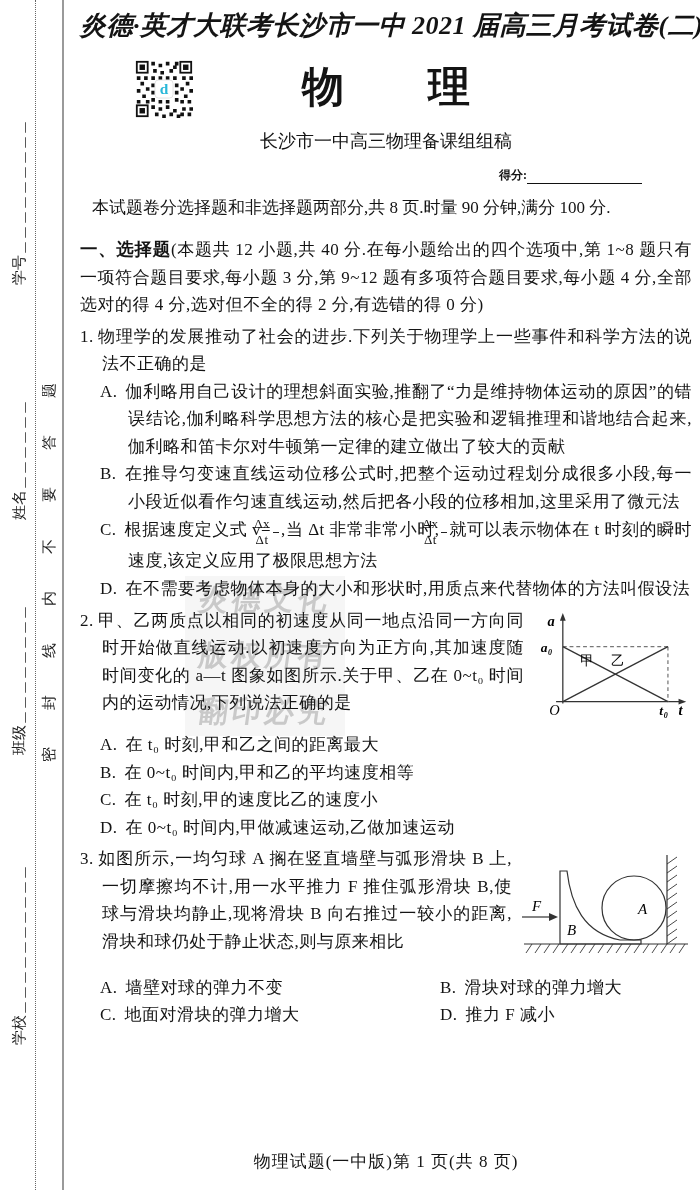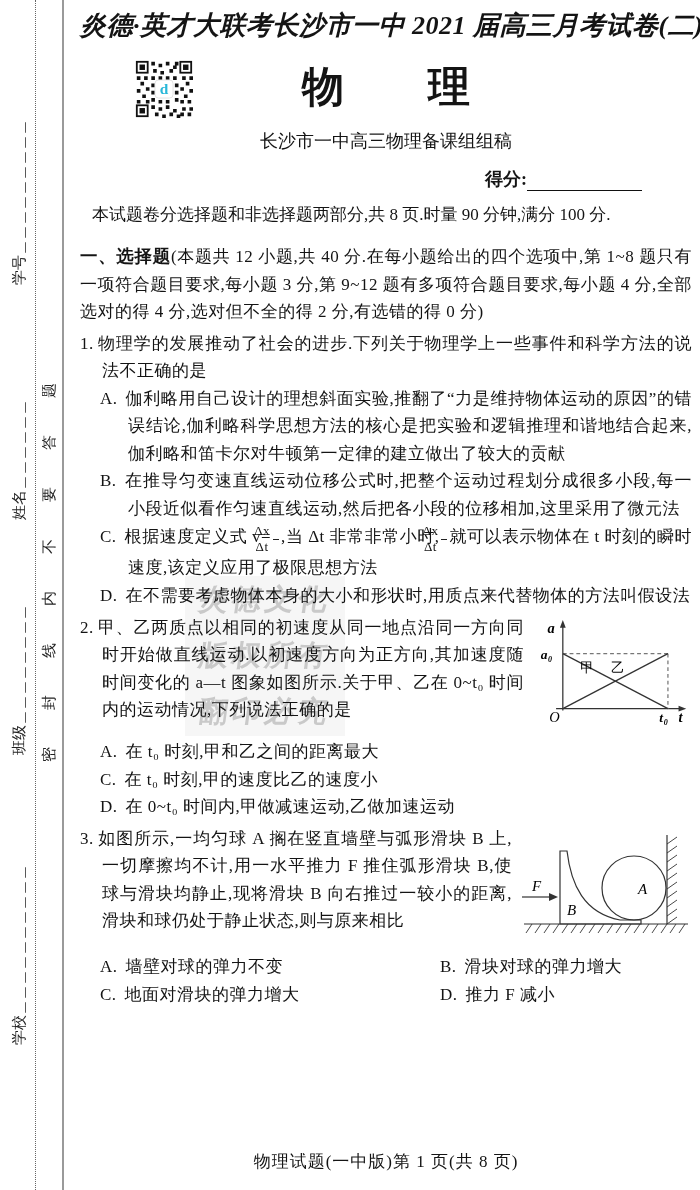--- a/index.html
+++ b/index.html
@@ -25,21 +25,21 @@
     font-family:"Liberation Sans","DejaVu Sans",sans-serif;}
   
   .content{position:absolute;left:80px;top:0;width:612px;z-index:1;}
   .header-title{font-size:26px;font-weight:900;font-style:italic;text-align:center;
     margin-top:8px;white-space:nowrap;letter-spacing:0.5px;}
   .masthead{position:relative;}
   .qr{position:absolute;left:55px;top:0;}
   .subject-title{text-align:center;font-size:42px;font-weight:bold;margin-top:16px;}
   .byline{text-align:center;font-size:18px;font-weight:normal;margin-top:14px;}
   .score-row{display:flex;justify-content:flex-end;align-items:flex-end;
-    margin-top:14px;font-size:18px;font-weight:bold;padding-right:50px;}
+    margin-top:14px;font-size:12px;font-weight:bold;padding-right:50px;}
   .score-line{display:inline-block;width:115px;height:16px;border-bottom:1.5px solid #111;}
   .intro{font-size:17px;margin-top:10px;text-indent:12px;line-height:1.6;}
   .section-head{font-size:17px;line-height:1.62;text-align:justify;margin-top:14px;
     letter-spacing:0.5px;}
   .section-head b{font-size:17.5px;}
   .question{font-size:17px;line-height:1.62;letter-spacing:0.5px;margin-top:4px;}
   .q-stem{padding-left:22px;text-indent:-22px;text-align:justify;margin:0;}
   .q-num{margin-right:4px;}
   .option{margin:0 0 0 20px;padding-left:28px;text-indent:-28px;text-align:justify;}
   .opt-label{margin-right:8px;}
@@ -152,20 +152,21 @@
         <text x="150" y="108" font-size="15" font-style="italic" font-weight="bold">t</text>
         <text x="48" y="56" font-size="14">甲</text>
         <text x="80" y="56" font-size="14">乙</text>
       </svg>
     </div>
     <p class="q-stem">
       <span class="q-num">2.</span><span>甲、乙两质点以相同的初速度从同一地点沿同一方向同时开始做直线运动.以初速度方向为正方向,其加速度随时间变化的 a—t 图象如图所示.关于甲、乙在 0~t₀ 时间内的运动情况,下列说法正确的是</span>
     </p>
     <div class="clear-opts">
       <p class="option"><span class="opt-label">A.</span><span>在 t₀ 时刻,甲和乙之间的距离最大</span></p>
+      <p class="option"><span class="opt-label">B.</span><span>在 0~t₀ 时间内,甲和乙的平均速度相等</span></p>
       <p class="option"><span class="opt-label">C.</span><span>在 t₀ 时刻,甲的速度比乙的速度小</span></p>
       <p class="option"><span class="opt-label">D.</span><span>在 0~t₀ 时间内,甲做减速运动,乙做加速运动</span></p>
     </div>
   </div>
 
   <div class="question">
     <div class="fig-right">
       <svg width="172" height="112" viewBox="0 0 172 112">
         <g stroke="#333" stroke-width="1.2" fill="none">
           <line x1="4" y1="95" x2="168" y2="95"></line>

